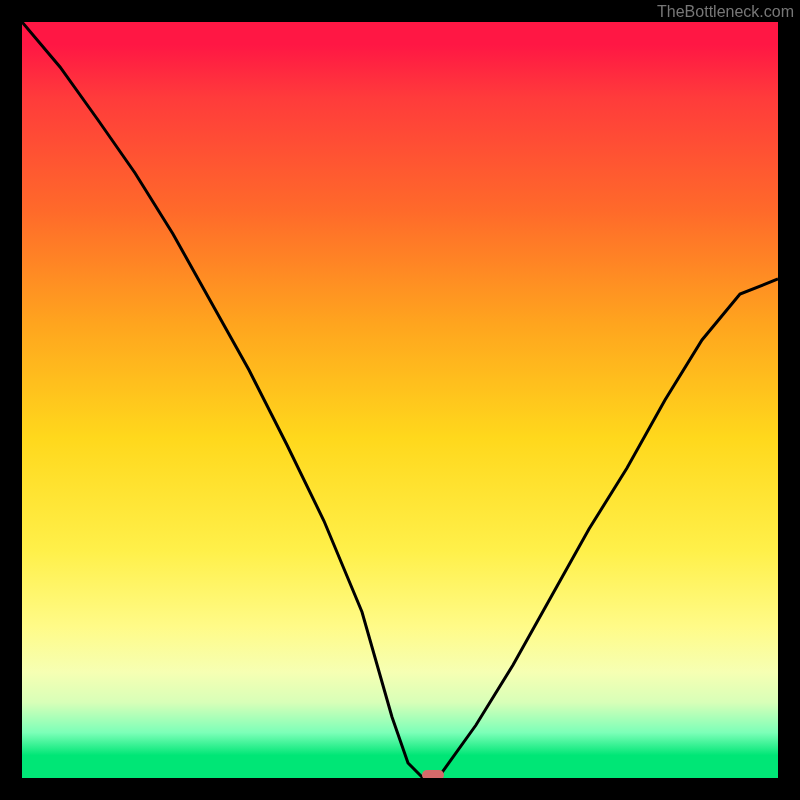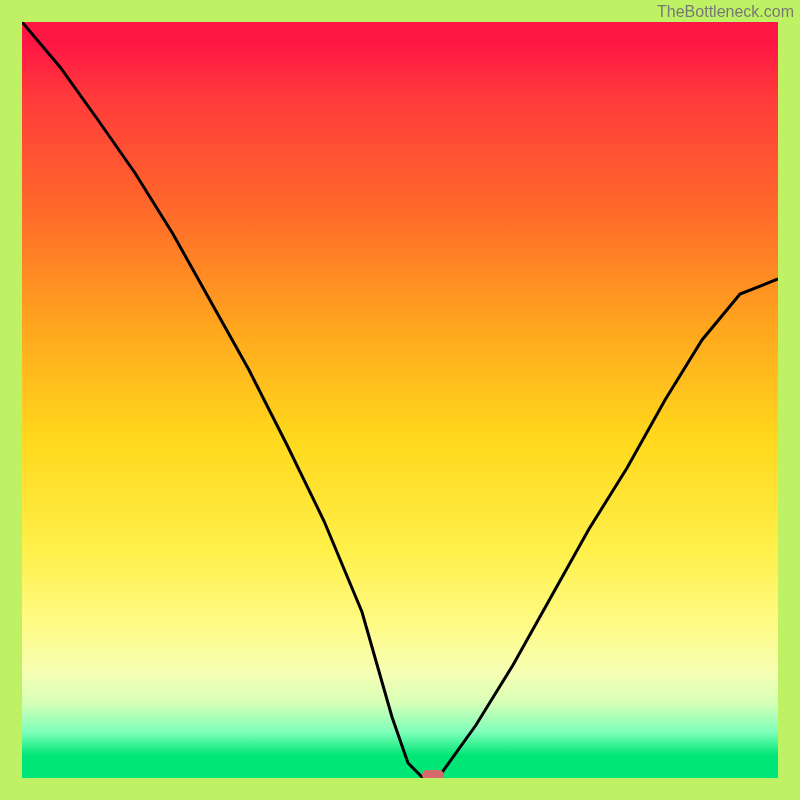--- a/index.html
+++ b/index.html
@@ -1,16 +1,16 @@
 <!DOCTYPE html>
 <html><head>
 <meta charset="utf-8">
 <style>
   body{margin:0;background:#fff}
-  .frame{width:800px;height:800px;position:relative;background:#bef264}
+  .frame{width:800px;height:800px;position:relative;background:#000000}
   .wm{position:absolute;right:6px;top:4px;color:#777;font:16px/1 Arial,Helvetica,sans-serif}
   .plot{position:absolute;left:22px;right:22px;top:22px;bottom:22px;background:linear-gradient(to bottom,#ff1744 0%,#ff1744 3%,#ff3b3b 10%,#ff6a2a 25%,#ffa51e 40%,#ffd81c 55%,#fff04a 70%,#fffb88 80%,#f6ffb3 86%,#d8ffb8 90%,#7cffb8 94%,#00e676 97%,#00e676 100%)}
   svg{position:absolute;left:22px;top:22px}
 </style>
 </head>
 <body>
 
 <div class="frame">
   <div class="wm">TheBottleneck.com</div>
   <div class="plot"></div>

